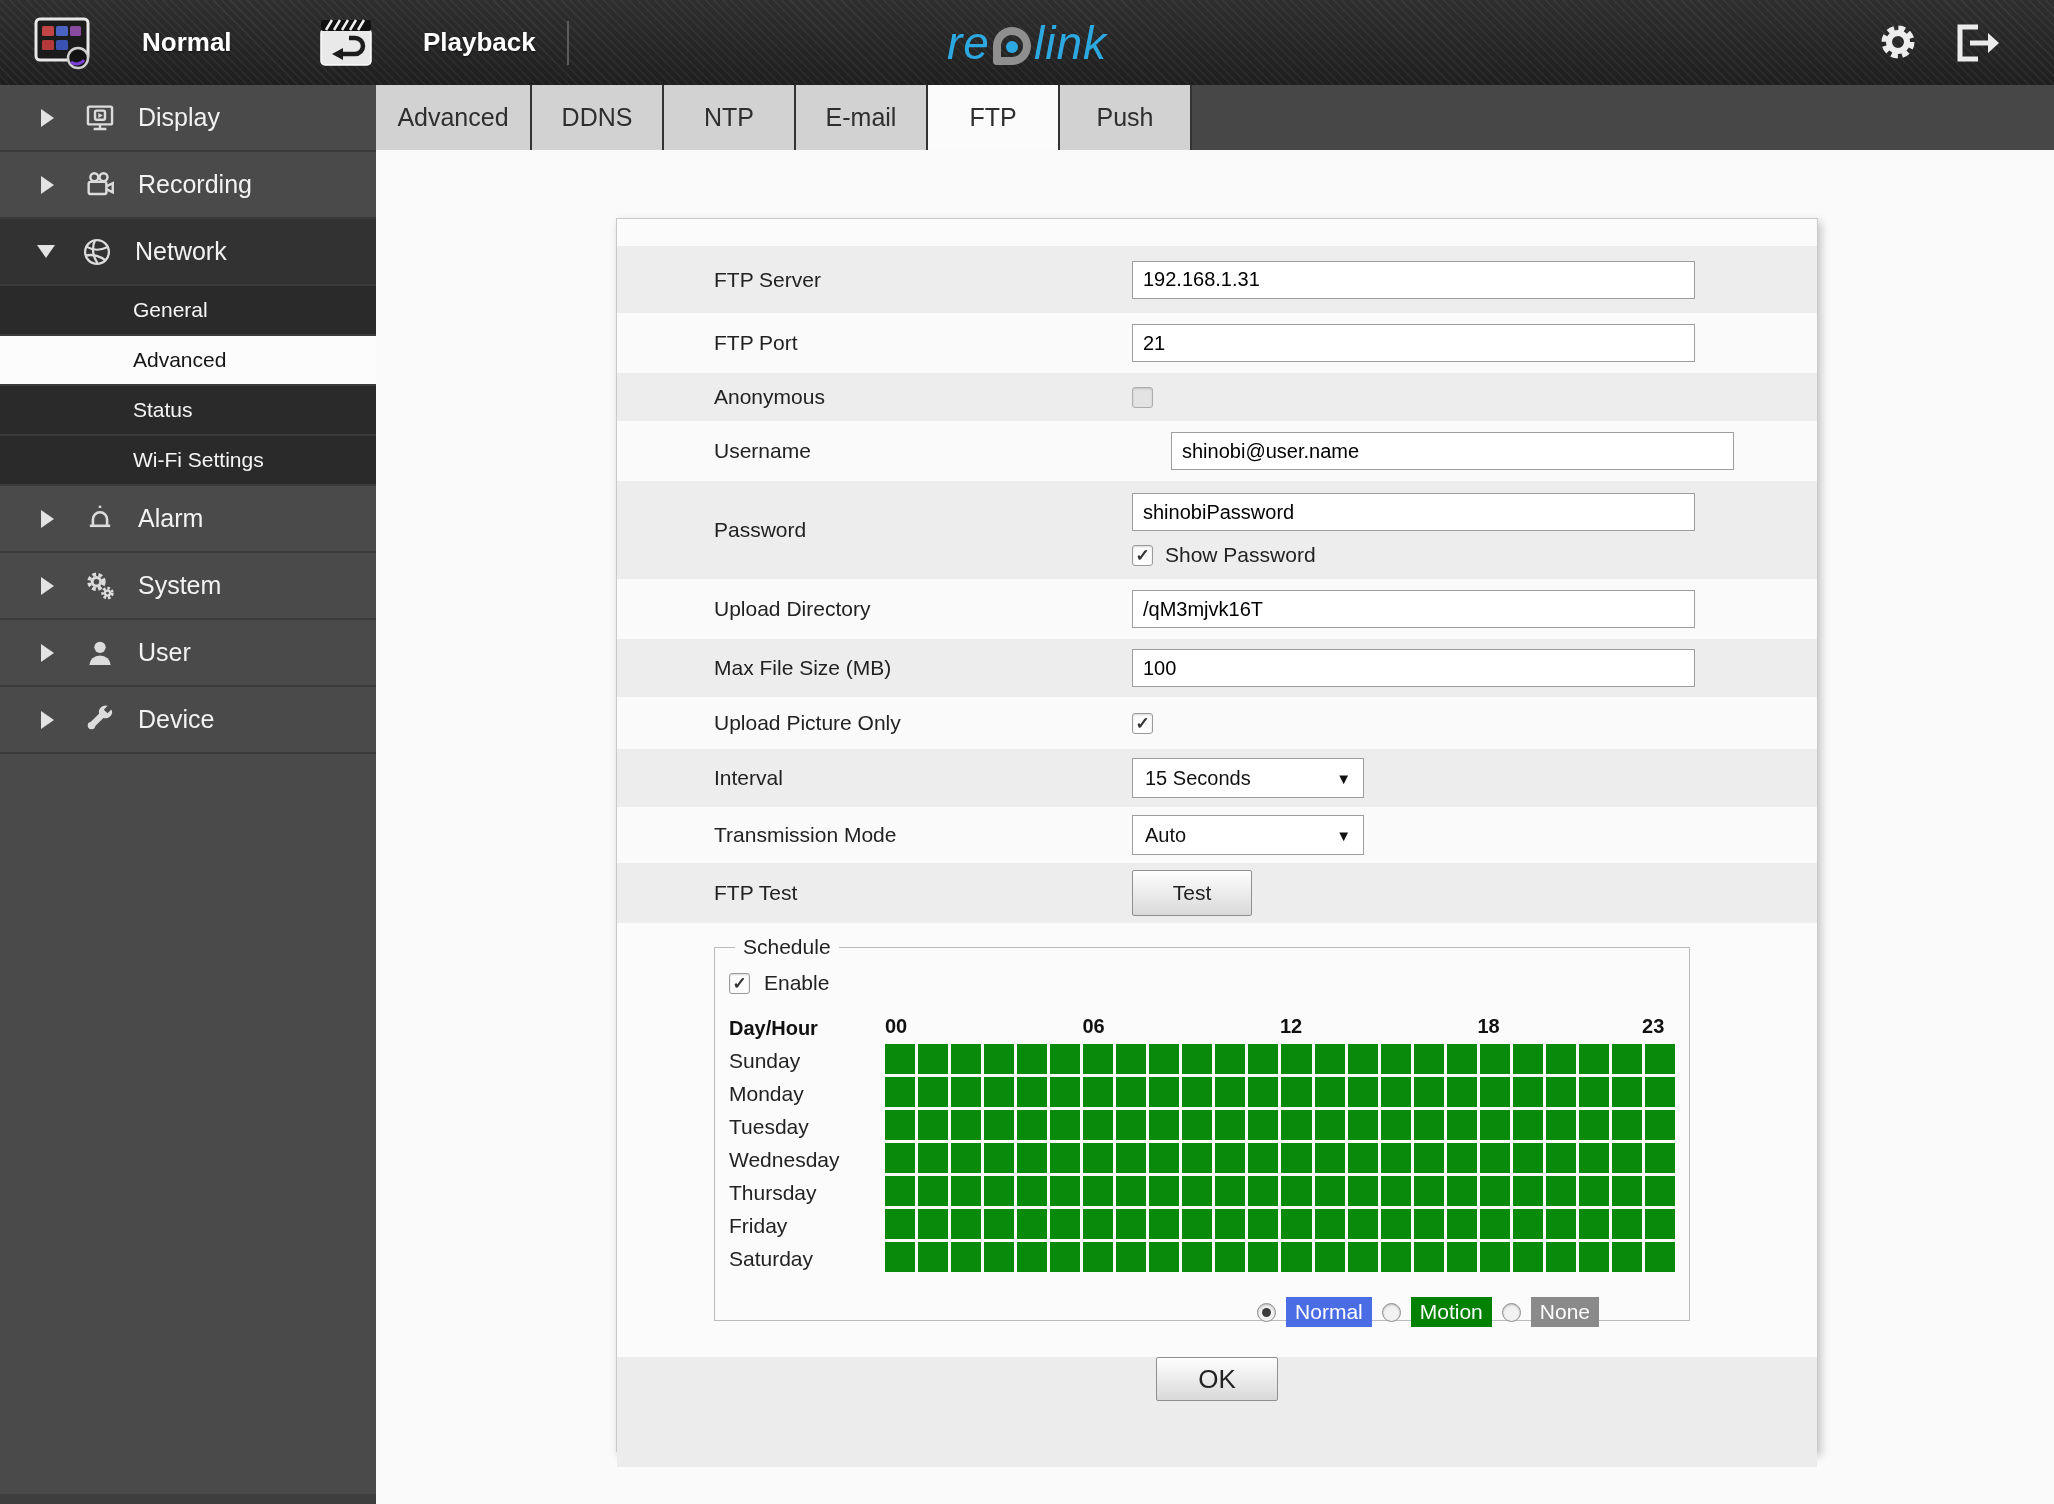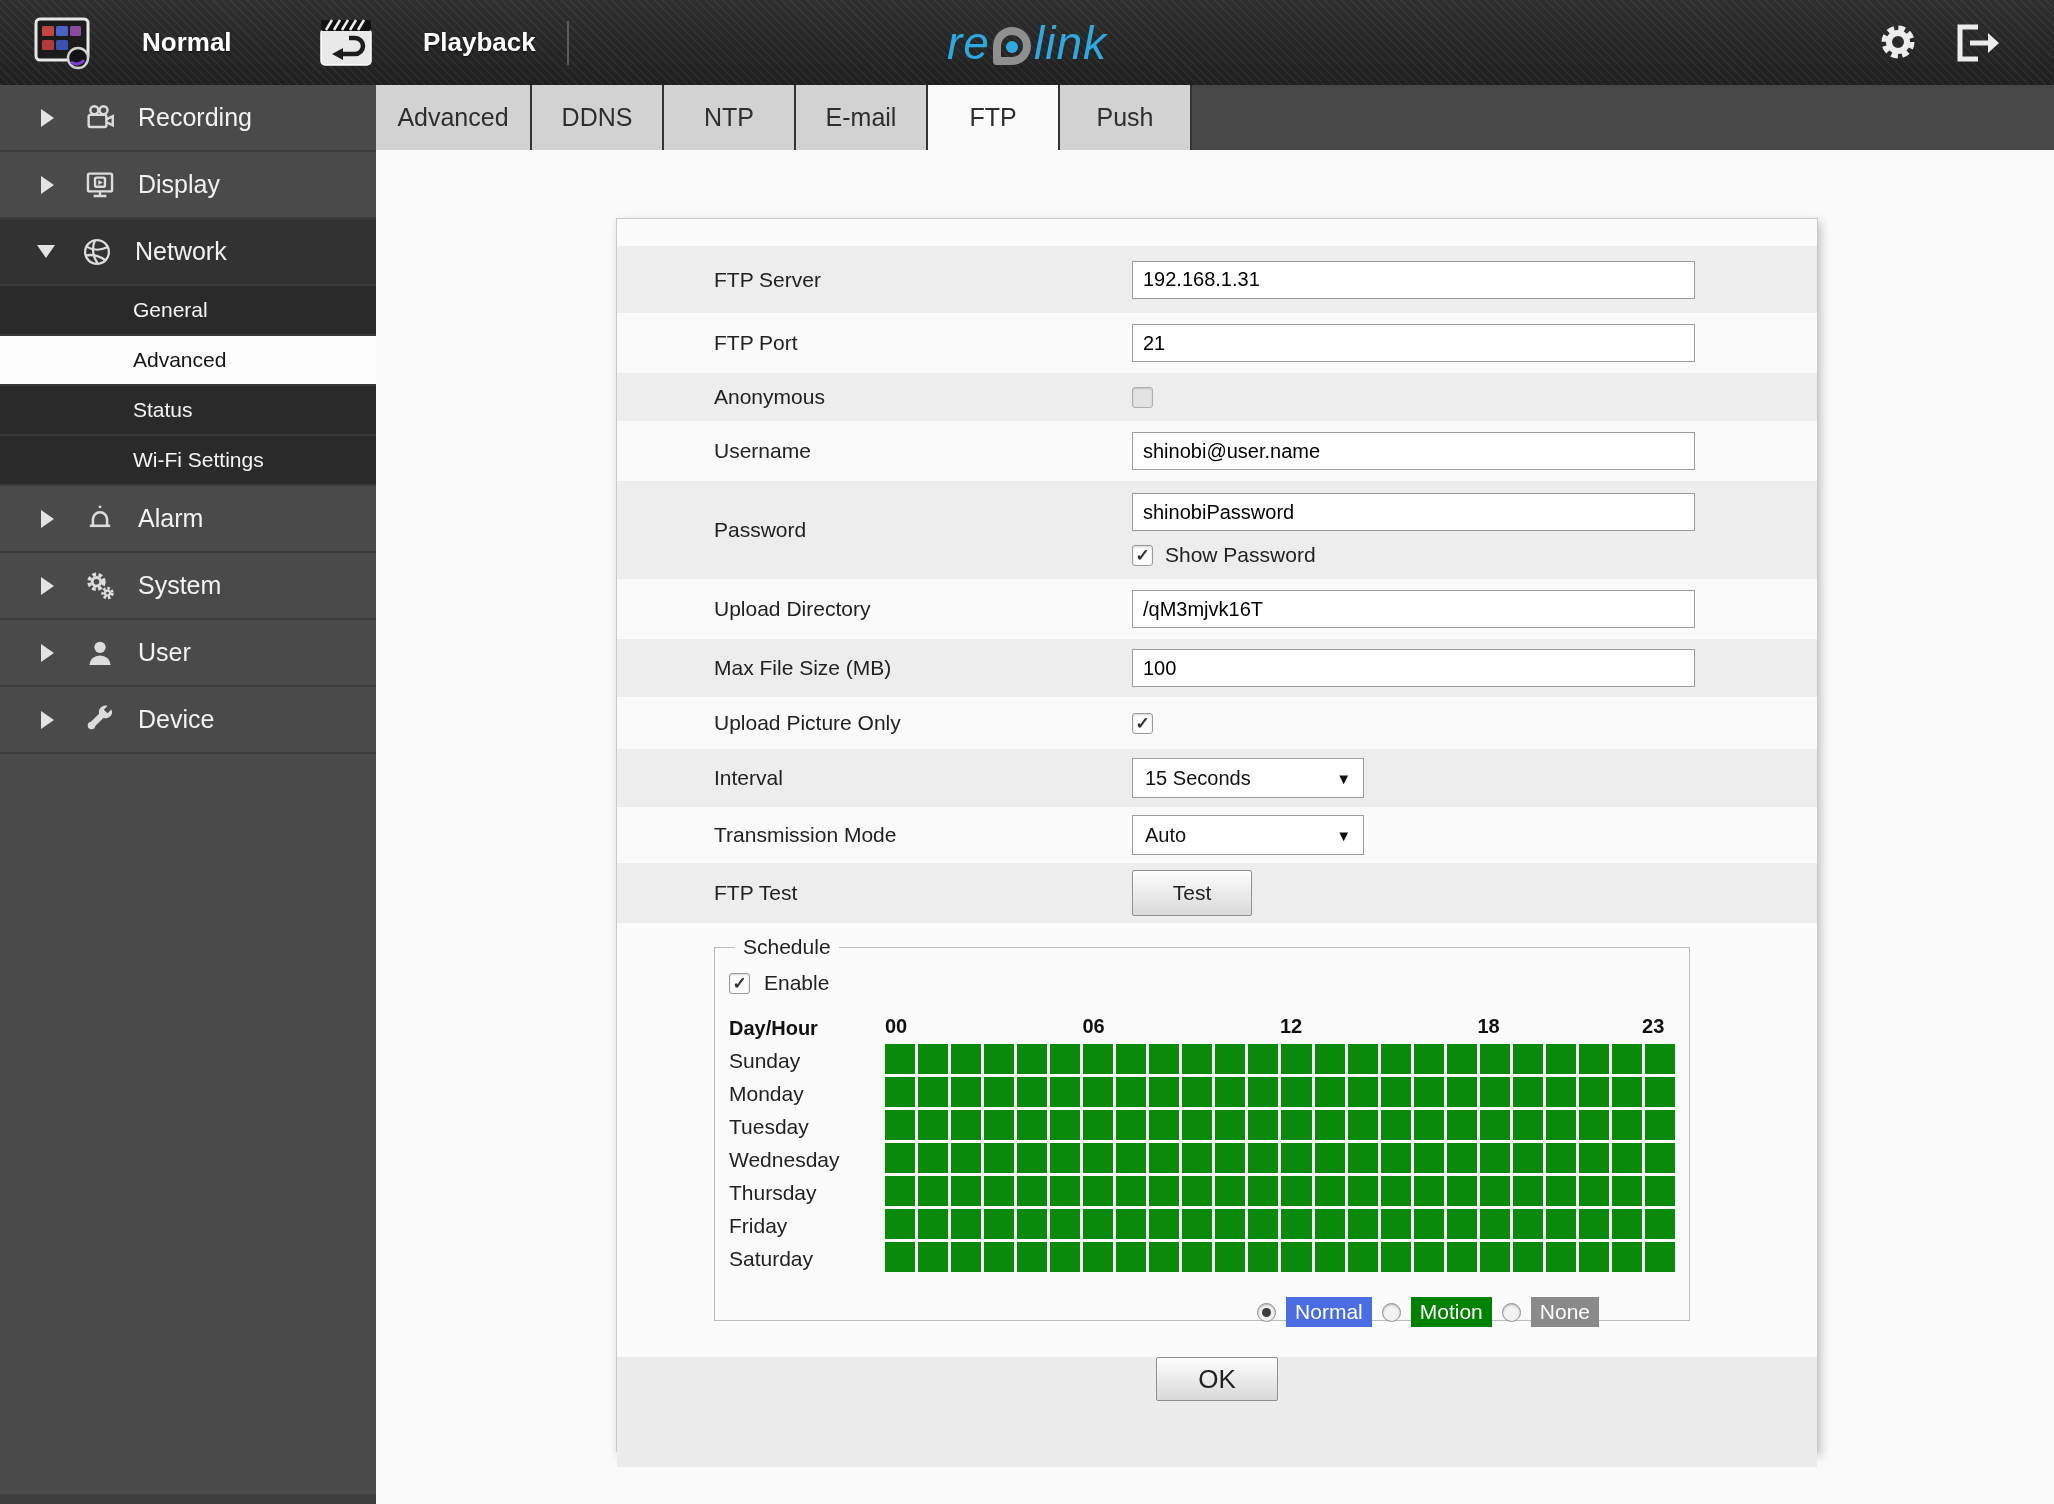--- a/index.html
+++ b/index.html
@@ -136,40 +136,40 @@
     <path d="M36 11 L47 21 L36 31 z" fill="#ececec"></path>
   </svg>
 </div>
 
 <div class="sidebar">
 
   <div class="side-item">
     <span class="side-arrow-right"></span>
     <span class="side-ic">
       <svg width="36" height="34" viewBox="0 0 24 24" fill="none" stroke="#dcdcdc" stroke-width="1.7">
+        <rect x="3.5" y="4" width="17" height="12.5" rx="1"></rect>
+        <rect x="8.5" y="6.8" width="7" height="6.4" rx="1"></rect>
+        <path d="M10.8 8.4 l3.2 1.8 -3.2 1.8 z" fill="#dcdcdc" stroke="none"></path>
+        <path d="M12 16.5 v2.3 M7.5 19.8 h9"></path>
+      </svg>
+    </span>
+    <span class="side-label">Display</span>
+  </div>
+
+  <div class="side-item">
+    <span class="side-arrow-right"></span>
+    <span class="side-ic">
+      <svg width="36" height="34" viewBox="0 0 24 24" fill="none" stroke="#dcdcdc" stroke-width="1.7">
         <circle cx="8" cy="6.5" r="2.8"></circle>
           <circle cx="14.5" cy="6.5" r="2.8"></circle>
         <rect x="4" y="9.8" width="12.5" height="8.6" rx="1.2"></rect>
         <path d="M16.5 13 l4.5 -2.3 v6.5 l-4.5 -2.3"></path>
       </svg>
     </span>
     <span class="side-label">Recording</span>
-  </div>
-
-  <div class="side-item">
-    <span class="side-arrow-right"></span>
-    <span class="side-ic">
-      <svg width="36" height="34" viewBox="0 0 24 24" fill="none" stroke="#dcdcdc" stroke-width="1.7">
-        <rect x="3.5" y="4" width="17" height="12.5" rx="1"></rect>
-        <rect x="8.5" y="6.8" width="7" height="6.4" rx="1"></rect>
-        <path d="M10.8 8.4 l3.2 1.8 -3.2 1.8 z" fill="#dcdcdc" stroke="none"></path>
-        <path d="M12 16.5 v2.3 M7.5 19.8 h9"></path>
-      </svg>
-    </span>
-    <span class="side-label">Display</span>
   </div>
 
   <div class="side-item header-open">
     <span class="side-arrow-down"></span>
     <span class="side-ic" style="margin-left:24px;">
       <svg width="36" height="34" viewBox="0 0 24 24" fill="none" stroke="#dcdcdc" stroke-width="1.6">
         <circle cx="12" cy="12" r="8.4"></circle>
         <path d="M4.6 8.2 c4.5 2.8 10.2 2.6 14.6 0.4"></path>
         <path d="M4 14.5 c5 -1.2 11 0.6 14.4 3.8"></path>
         <path d="M10.5 3.9 c-2.3 5 -1.4 11.3 1.8 16"></path>
@@ -272,21 +272,21 @@
     <div class="frow row-light" style="height:60px;">
       <span class="flabel">FTP Port</span>
       <input class="txt" type="text" value="21" style="">
     </div>
 
     <div class="frow row-gray" style="height:48px;">
       <span class="flabel">Anonymous</span>
       <span class="cb unchecked"></span>
     </div>
 
-    <div class="frow row-light" style="height:60px;">
+    <div class="frow row-light" style="height:60px;gap:39px;">
       <span class="flabel">Username</span>
       <input class="txt" type="text" value="shinobi@user.name" style="">
     </div>
 
     <div class="frow row-gray" style="height:98px;">
       <span class="flabel">Password</span>
       <div class="pw-col">
         <input class="txt" type="text" value="shinobiPassword" style="">
         <div class="pw-extra">
           <span class="cb">✓</span>

